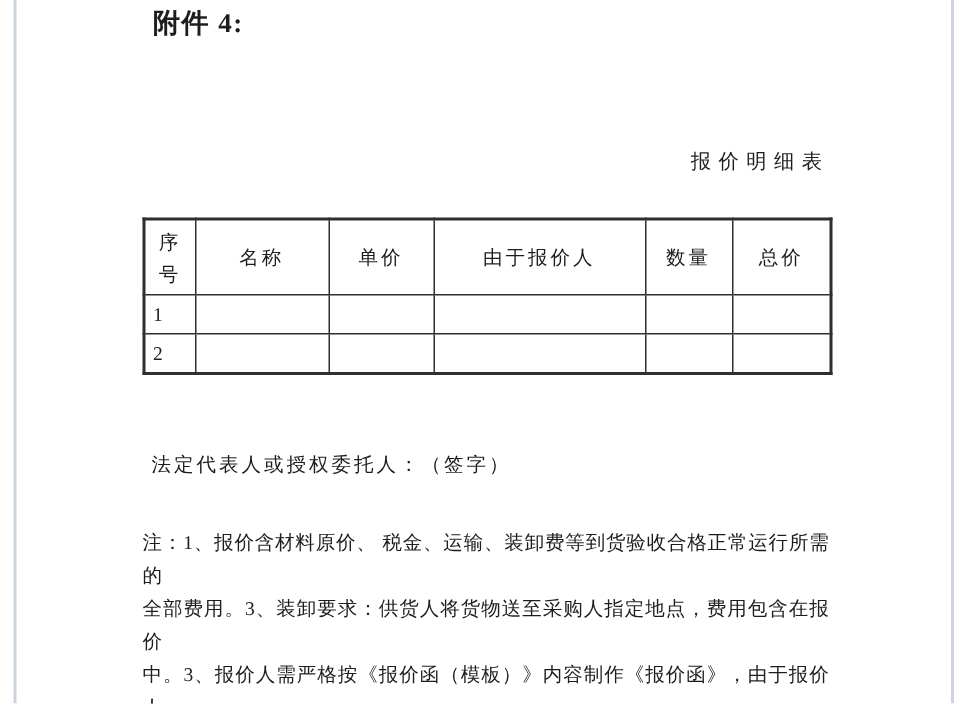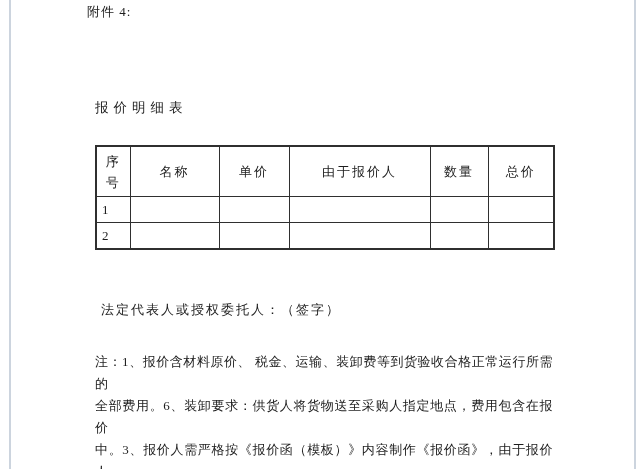--- a/index.html
+++ b/index.html
@@ -15,26 +15,26 @@
     width:641px;height:469px;
     background:var(--background);
     color:var(--text);
     font-family:"Liberation Serif","DejaVu Serif",serif;
     overflow:hidden;
   }
   .edge{position:absolute;top:0;bottom:0;width:2px;background:var(--page-edge);}
   .edge-left{left:9px;}
   .edge-right{left:634px;}
   .attachment{
-    position:absolute;left:87px;top:3px;
-    font-size:13px;font-weight:normal;letter-spacing:1px;
+    position:absolute;left:102px;top:3px;
+    font-size:18px;font-weight:bold;letter-spacing:1px;
   }
   .title{
     position:absolute;left:95px;top:99px;width:458px;
-    text-align:left;font-size:13.5px;letter-spacing:5px;
+    text-align:right;font-size:13.5px;letter-spacing:5px;
   }
   table.quote{
     position:absolute;left:95px;top:145px;width:458px;
     border-collapse:collapse;table-layout:fixed;
     border:2px solid var(--table-border);
   }
   table.quote td{
     border:1px solid var(--table-border);
     font-size:13px;padding:0 4px;
     overflow:hidden;vertical-align:middle;
@@ -104,17 +104,17 @@
         <td></td>
         <td></td>
       </tr>
     </tbody>
   </table>
 
   <div class="signature">法定代表人或授权委托人：（签字）</div>
 
   <div class="notes">
     <div class="note-line">注：1、报价含材料原价、 税金、运输、装卸费等到货验收合格正常运行所需的</div>
-    <div class="note-line">全部费用。6、装卸要求：供货人将货物送至采购人指定地点，费用包含在报价</div>
+    <div class="note-line">全部费用。3、装卸要求：供货人将货物送至采购人指定地点，费用包含在报价</div>
     <div class="note-line">中。3、报价人需严格按《报价函（模板）》内容制作《报价函》，由于报价人</div>
 
   </div>
 </div>
 
 </body></html>

